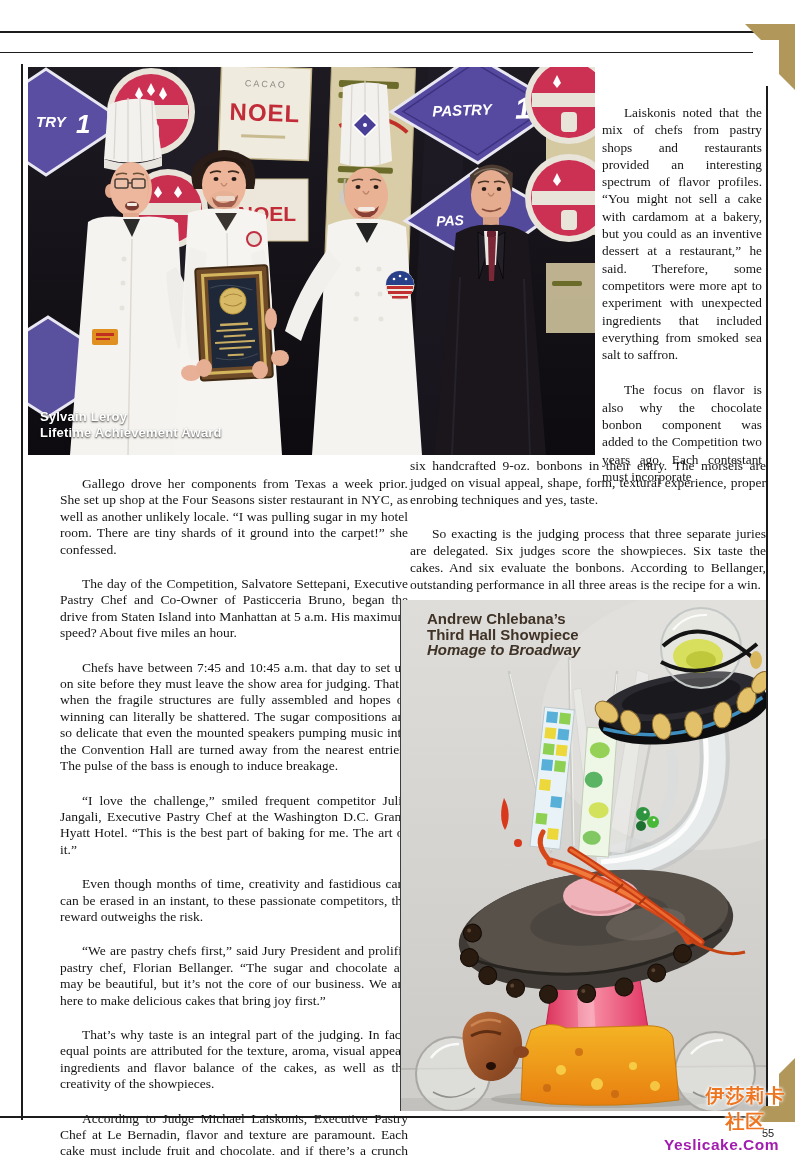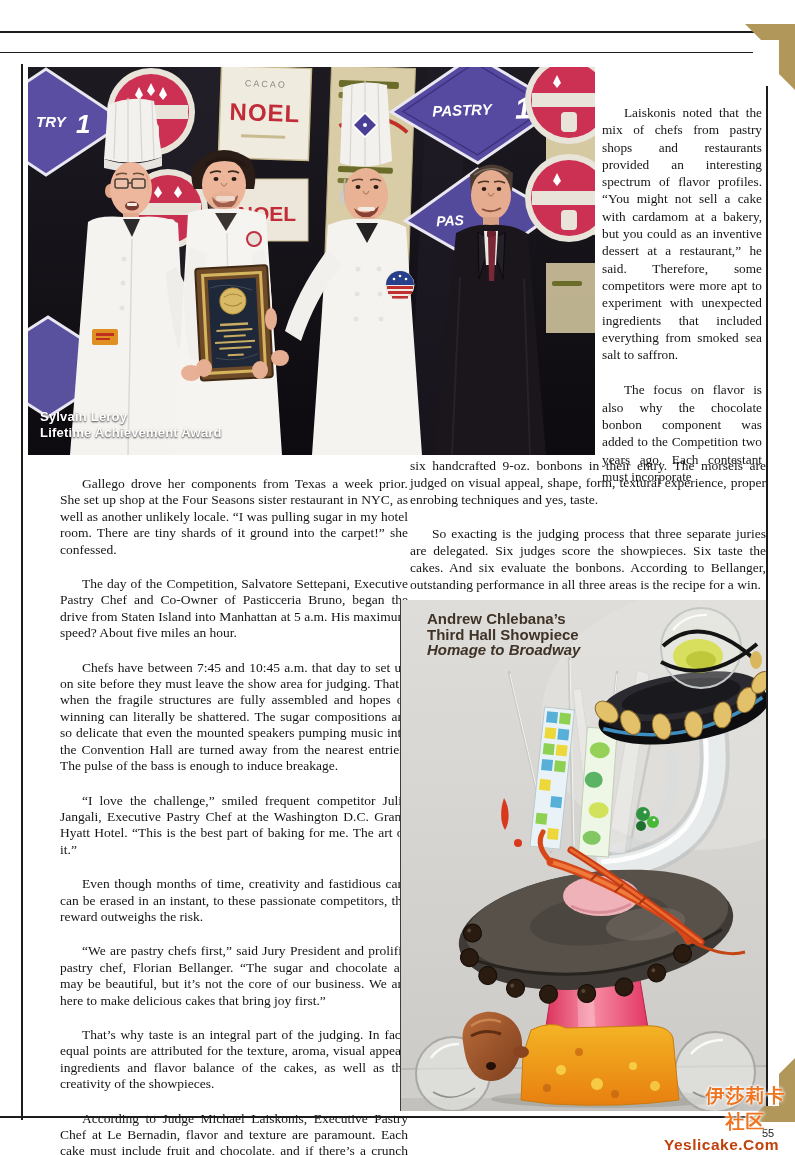--- a/index.html
+++ b/index.html
@@ -35,21 +35,21 @@
   .photo-showpiece svg{display:block;}
   .photo-showpiece-caption{position:absolute;left:26px;top:11px;color:#3f3226;
      font-family:"Liberation Sans",sans-serif;font-weight:bold;font-size:15px;line-height:15.5px;}
   .photo-showpiece-caption span{display:block;}
   .photo-showpiece-caption .it{font-style:italic;}
 
   .watermark{position:absolute;left:648px;top:1083px;z-index:6;text-align:center;
      font-family:"Liberation Sans",sans-serif;}
   .wm-cn{font-size:19px;font-weight:bold;color:#ee7420;letter-spacing:1px;
      text-shadow:0 0 2px #fff,0 0 3px #fff,0 0 4px #fff;padding-left:48px;}
-  .wm-en{font-size:15.5px;font-weight:bold;color:#c2410c;letter-spacing:.5px;margin-top:1px;
+  .wm-en{font-size:15.5px;font-weight:bold;color:#a21caf;letter-spacing:.5px;margin-top:1px;
      text-shadow:0 0 2px #fff,0 0 3px #fff;}
   .page-number{position:absolute;left:762px;top:1127px;font-family:"Liberation Sans",sans-serif;
      font-size:11px;color:#1a1a1a;z-index:5;}
 </style>
 </head>
 <body>
 
 <div class="page">
 
   <div class="rule rule-top1"></div>

